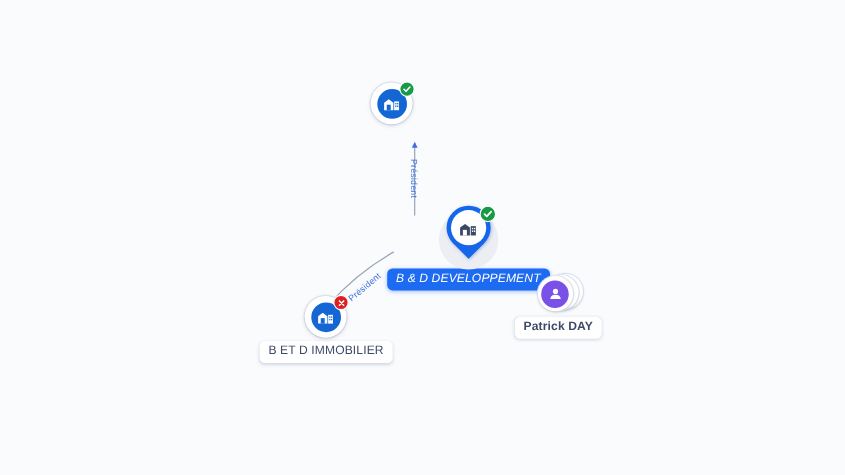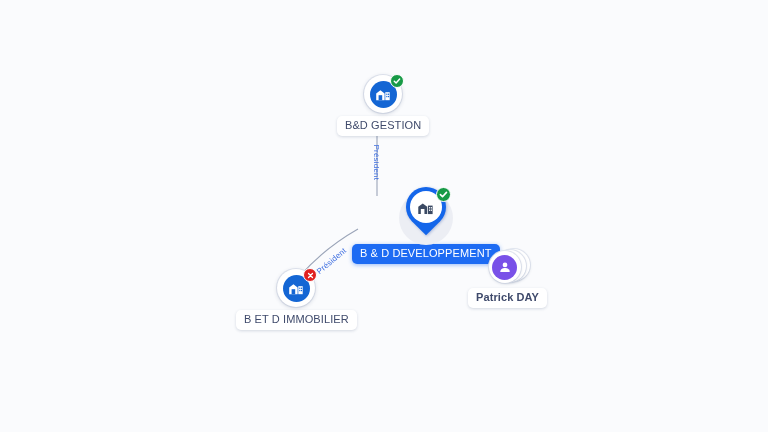--- a/index.html
+++ b/index.html
@@ -94,20 +94,21 @@
     letter-spacing: .1px;
     padding: 3px 8px 4px 8px;
     border-radius: 5px;
     white-space: nowrap;
     box-shadow: 0 1px 3px rgba(40,60,100,.18);
   }
   .node-label.selected {
     background: #1d6bf3;
     color: #ffffff;
     box-shadow: 0 1px 4px rgba(29,107,243,.45);
+    font-style: italic;
   }
 
   
   .pin-halo {
     position: absolute;
     width: 54px;
     height: 54px;
     border-radius: 50%;
     background: #eceef4;
     left: 50%;
@@ -237,21 +238,20 @@
             <rect x="13.0" y="9.9" width="1.1" height="1.3" fill="#1466d4"></rect>
           </svg>
         </div>
       </div>
       <div class="status-badge ok">
         <svg width="8" height="8" viewBox="0 0 10 10" aria-hidden="true">
           <path d="M1.6 5.2 L3.9 7.5 L8.3 2.6" stroke="#ffffff" stroke-width="1.8" fill="none" stroke-linecap="round" stroke-linejoin="round"></path>
         </svg>
       </div>
     </div>
-    <div class="node-label">B&amp;D GESTION</div>
   </div>
 
   <div class="node" style="left:352px; top:187px;">
     <div class="pin-wrap">
       <div class="pin-halo"></div>
       <div class="pin-shape"></div>
       <div class="pin-hole">
         <svg width="17" height="17" viewBox="0 0 16 16" aria-hidden="true">
           <path d="M1.2 14.2 V7.4 L5.4 4.3 L9.6 7.4 V14.2 Z" fill="#3b4a63"></path>
           <rect x="3.6" y="9.4" width="3.4" height="4.8" fill="#ffffff"></rect>

